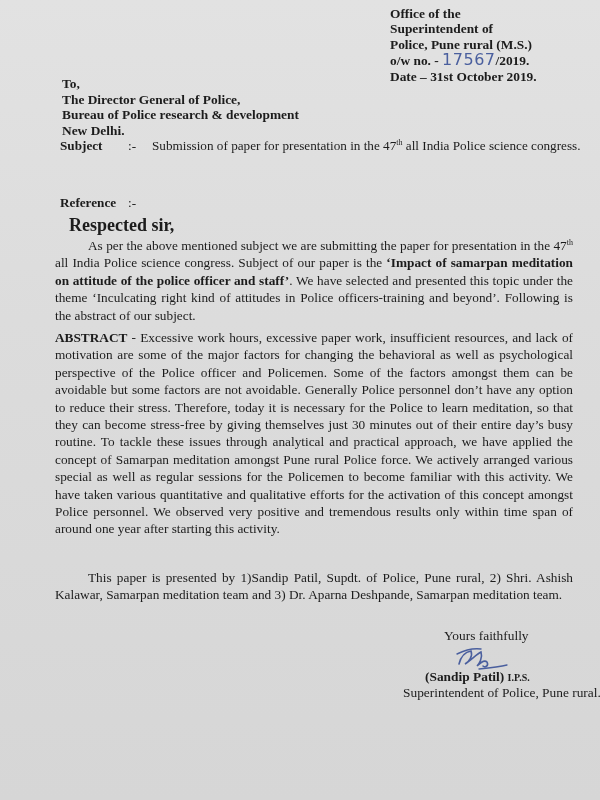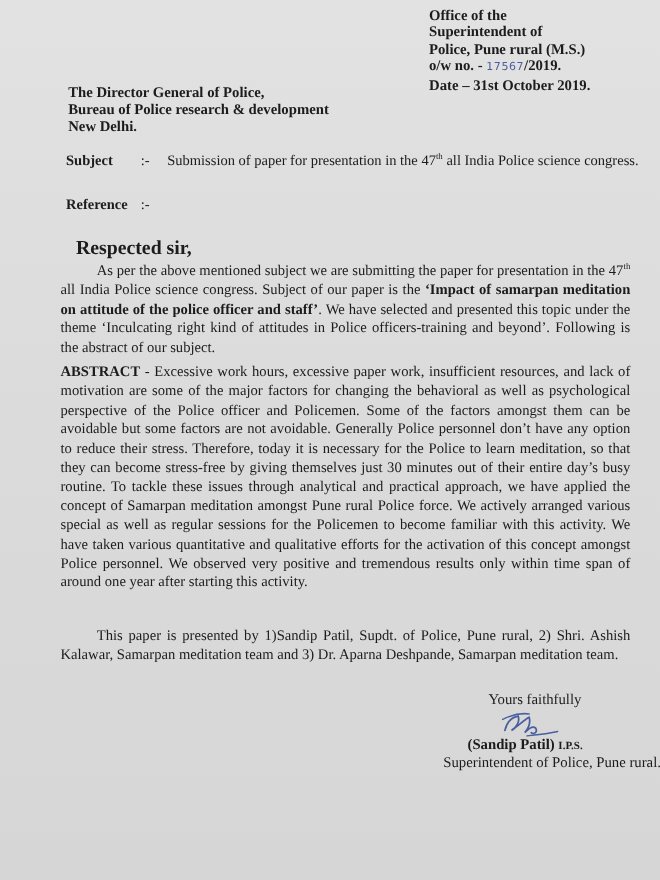--- a/index.html
+++ b/index.html
@@ -25,21 +25,21 @@
       left: 390px;
       top: 6px;
       font-weight: bold;
       font-size: 13.4px;
       line-height: 15.4px;
     }
     .office .ow-handwritten {
       font-family: "DejaVu Sans", sans-serif;
       font-weight: normal;
       color: #4a5f9e;
-      font-size: 10px;
+      font-size: 16px;
       letter-spacing: 0.5px;
     }
     .to-block {
       position: absolute;
       left: 62px;
       top: 76px;
       font-weight: bold;
       font-size: 13.4px;
       line-height: 15.6px;
     }
@@ -132,32 +132,33 @@
 <div class="page">
 
   <div class="office">
     <div>Office of the Superintendent of</div>
     <div>Police, Pune rural (M.S.)</div>
     <div><span>o/w no. - </span><span class="ow-handwritten">17567</span><span>/2019.</span></div>
     <div>Date – 31st October 2019.</div>
   </div>
 
   <div class="to-block">
+    <div>To,</div>
     <div>The Director General of Police,</div>
     <div>Bureau of Police research &amp; development</div>
     <div>New Delhi.</div>
   </div>
 
   <div class="meta-row" style="top:138px;">
     <div class="label">Subject</div>
     <div class="sep">:-</div>
     <div class="value"><span>Submission of paper for presentation in the 47</span><sup>th</sup><span> all India Police science congress.</span></div>
   </div>
 
-  <div class="meta-row" style="top:178px;">
+  <div class="meta-row" style="top:195px;">
     <div class="label">Reference</div>
     <div class="sep">:-</div>
   </div>
 
   <div class="salutation">Respected sir,</div>
 
   <div class="para" style="top:237px;"><span class="indent"></span><span>As per the above mentioned subject we are submitting the paper for presentation in the 47</span><sup>th</sup><span> all India Police science congress. Subject of our paper is the </span><b>‘Impact of samarpan meditation on attitude of the police officer and staff’</b><span>. We have selected and presented this topic under the theme ‘Inculcating right kind of attitudes in Police officers-training and beyond’. Following is the abstract of our subject.</span></div>
 
   <div class="para" style="top:329px;"><b>ABSTRACT</b><span> - Excessive work hours, excessive paper work, insufficient resources, and lack of motivation are some of the major factors for changing the behavioral as well as psychological perspective of the Police officer and Policemen. Some of the factors amongst them can be avoidable but some factors are not avoidable. Generally Police personnel don’t have any option to reduce their stress. Therefore, today it is necessary for the Police to learn meditation, so that they can become stress-free by giving themselves just 30 minutes out of their entire day’s busy routine. To tackle these issues through analytical and practical approach, we have applied the concept of Samarpan meditation amongst Pune rural Police force. We actively arranged various special as well as regular sessions for the Policemen to become familiar with this activity. We have taken various quantitative and qualitative efforts for the activation of this concept amongst Police personnel. We observed very positive and tremendous results only within time span of around one year after starting this activity.</span></div>
 

